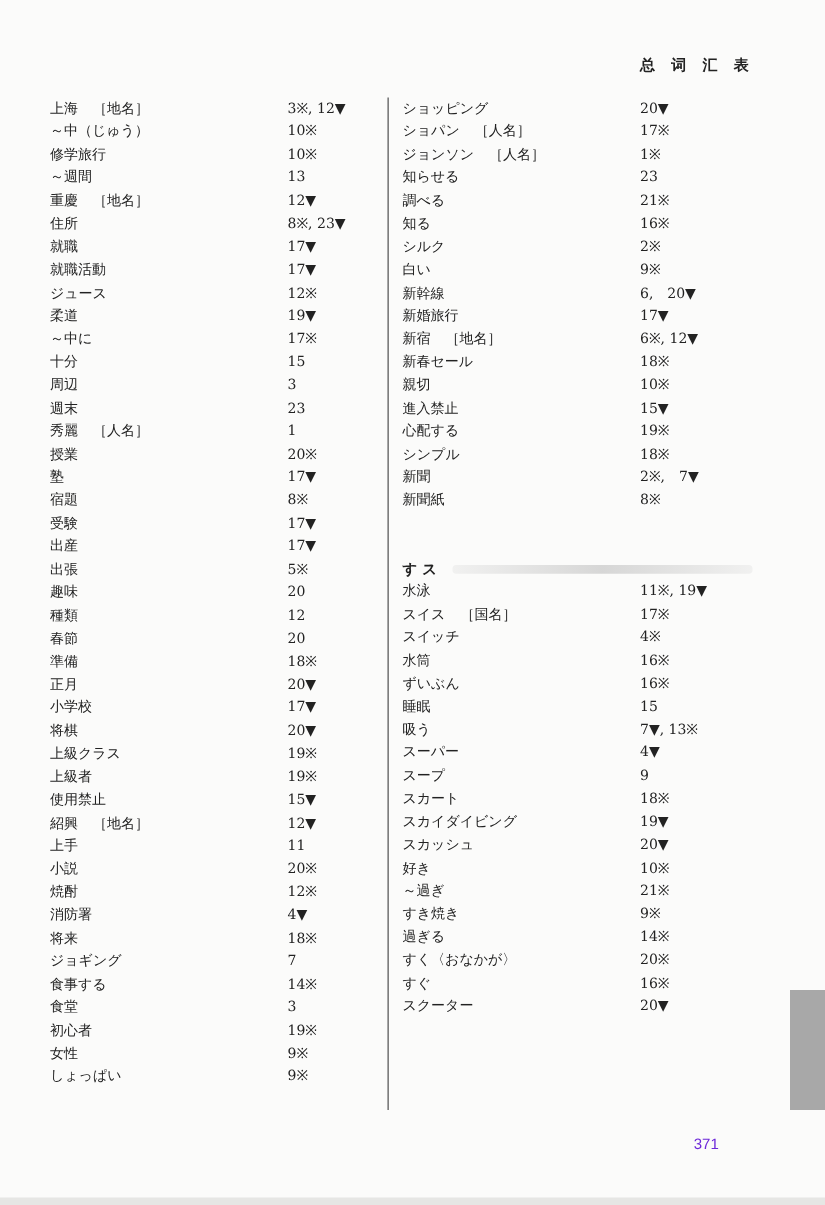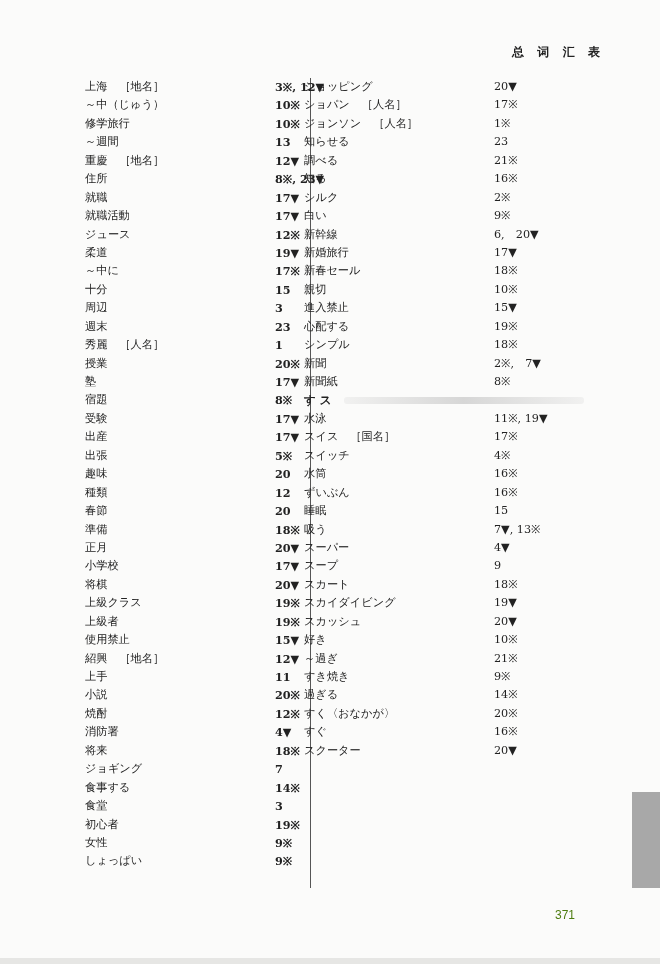--- a/index.html
+++ b/index.html
@@ -4,48 +4,48 @@
 <style>
   html, body { margin:0; padding:0; }
   body {
     width:660px; height:964px; position:relative; overflow:hidden;
     background:#fbfbfa;
     font-family:"DejaVu Serif", "Liberation Serif", serif;
     color:#222;
   }
   .header-title {
     position:absolute; left:512px; top:44px;
-    font-family:Liberation Sans, sans-serif; font-weight:bold;
+    font-family:Liberation Serif, serif; font-weight:bold;
     font-size:12px; letter-spacing:5px; color:#222;
   }
   .col { position:absolute; top:78px; }
-  .col-left { left:40px; width:262px;margin-left:45px; }
-  .col-right { left:304px; width:290px; }
+  .col-left { left:40px; width:262px; }
+  .col-right { left:322px; width:290px; }
   .divider {
     position:absolute; left:310px; top:78px; width:1px; height:810px;
     background:#555;
   }
   .row { position:relative; height:18.45px; line-height:18.45px; font-size:11.2px; white-space:nowrap; }
   .term { position:absolute; left:0; }
   .note { display:inline-block; margin-left:12px; }
   .refs { position:absolute; }
-  .col-left .refs { left:190px;font-weight:bold; }
+  .col-left .refs { left:190px; }
   .col-right .refs { left:190px; }
   .section-head {
     position:relative; height:18.45px; line-height:18.45px;
-    font-family:"DejaVu Sans", sans-serif; font-weight:bold; font-size:11.5px;
+    font-family:"DejaVu Sans", sans-serif; font-weight:bold; font-size:11.5px;margin-top:36px;
   }
   .section-head .smudge {
     position:absolute; left:40px; top:6px; width:240px; height:7px;
     background:linear-gradient(90deg, rgba(200,200,200,0.2), rgba(190,190,190,0.6), rgba(210,210,210,0.25));
     border-radius:3px;
   }
   .page-number {
     position:absolute; left:555px; top:908px;
-    font-family:"Liberation Sans", sans-serif; font-size:12px; color:#4d7c0f;
+    font-family:"Liberation Sans", sans-serif; font-size:12px; color:#6d28d9;
   }
   .thumb-tab {
     position:absolute; left:632px; top:792px; width:28px; height:96px;
     background:#a8a8a8;
   }
   .bottom-edge {
     position:absolute; left:0; top:958px; width:660px; height:6px; background:#e6e6e4;
   }
 </style>
 </head>
@@ -264,20 +264,24 @@
         <span class="term"><span>白い</span><span class="note"></span></span>
         <span class="refs">9※</span>
       </div>
       <div class="row">
         <span class="term"><span>新幹線</span><span class="note"></span></span>
         <span class="refs">6,　20▼</span>
       </div>
       <div class="row">
         <span class="term"><span>新婚旅行</span><span class="note"></span></span>
         <span class="refs">17▼</span>
+      </div>
+      <div class="row">
+        <span class="term"><span>新宿</span><span class="note">［地名］</span></span>
+        <span class="refs">6※, 12▼</span>
       </div>
       <div class="row">
         <span class="term"><span>新春セール</span><span class="note"></span></span>
         <span class="refs">18※</span>
       </div>
       <div class="row">
         <span class="term"><span>親切</span><span class="note"></span></span>
         <span class="refs">10※</span>
       </div>
       <div class="row">

